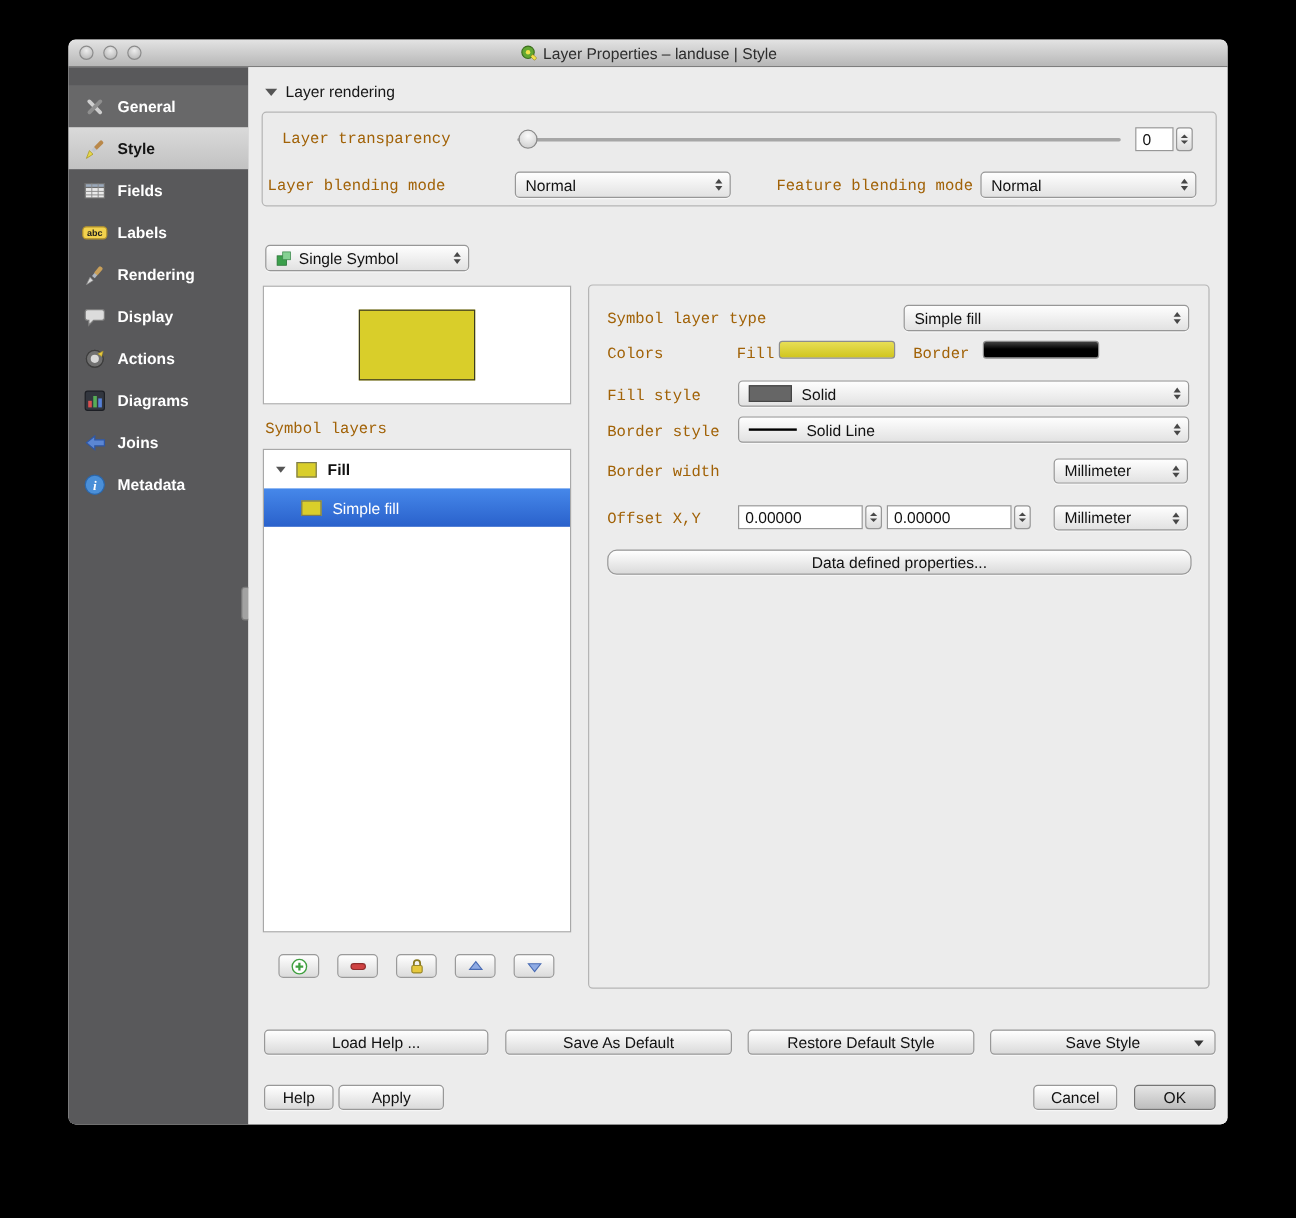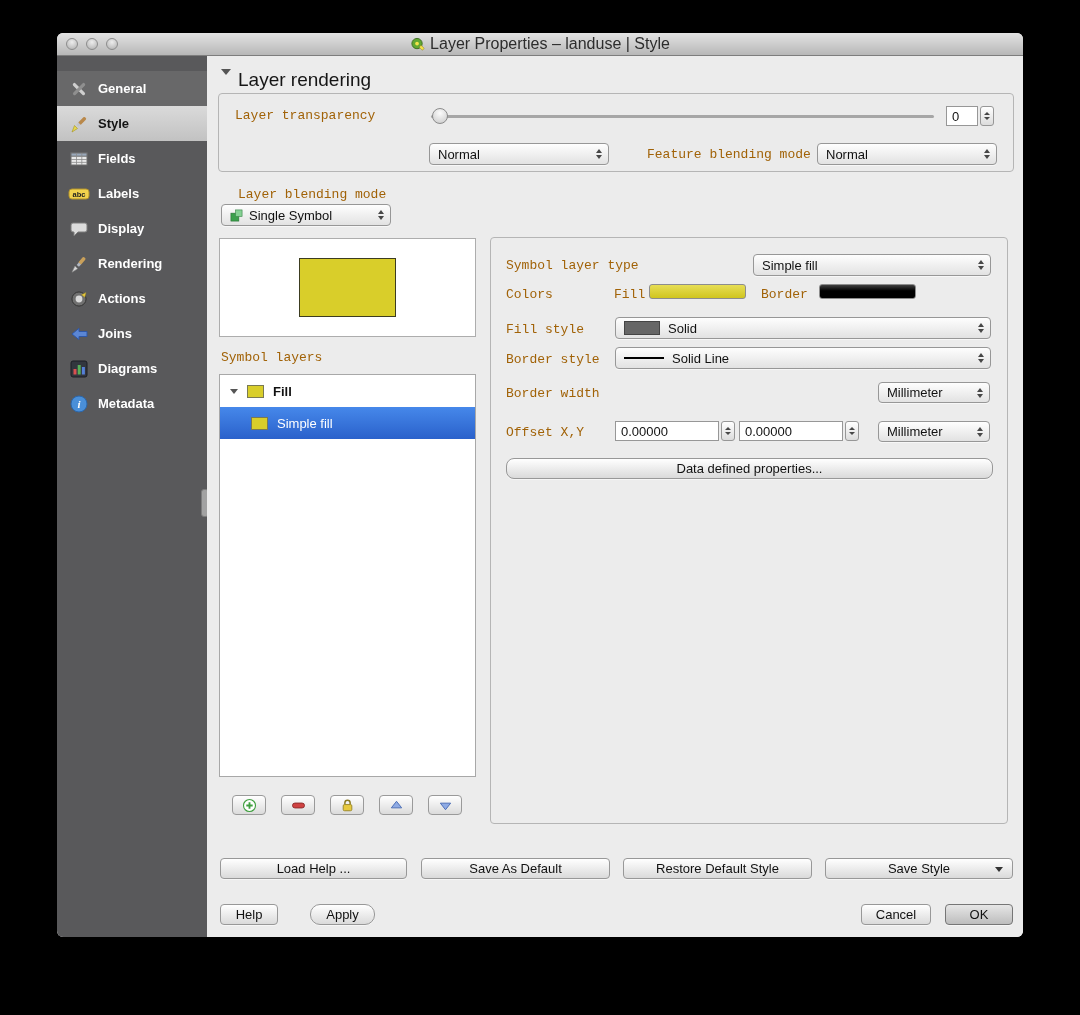--- a/index.html
+++ b/index.html
@@ -17,21 +17,21 @@
   
   .titlebar {
     height:22px; background:linear-gradient(#e3e3e3,#b7b7b7);
     border-bottom:1px solid #7d7d7d; position:relative;
     display:flex; align-items:center; justify-content:center;
   }
   .traffic { position:absolute; left:9px; top:0; height:100%; display:flex; align-items:center; gap:8px; }
   .light { width:12px; height:12px; border-radius:50%;
     background:radial-gradient(circle at 50% 32%, #ededed, #aeaeae);
     border:1px solid #8c8c8c; box-sizing:border-box; }
-  .title-wrap { display:flex; align-items:center; gap:5px; font-size:16px; color:#2d2d2d; }
+  .title-wrap { display:flex; align-items:center; gap:5px; font-size:13px; color:#2d2d2d; }
   
   .body-row { display:flex; height:881px; }
   .sidebar { width:150px; flex:none; background:#59595b; position:relative; padding-top:15px; box-sizing:border-box; }
   .side-item { height:35px; display:flex; align-items:center; gap:8px; padding-left:11px;
     color:#fff; font-size:13px; font-weight:bold; cursor:default; }
   .side-item.first { background:rgba(255,255,255,.09); }
   .side-item.active { background:linear-gradient(#dadada,#c2c2c2); color:#141414; }
   .side-icon { width:22px; height:22px; display:flex; align-items:center; justify-content:center; flex:none; }
   .nub { position:absolute; right:-2px; top:433px; width:6px; height:26px; border-radius:3px;
     background:#a2a2a2; border:1px solid #7c7c7c; }
@@ -54,21 +54,21 @@
   .spin { position:absolute; display:flex; align-items:center; }
   .spin input { border:1px solid #979797; height:20px; font-size:13px; padding:0 5px;
     box-sizing:border-box; background:#fff; font-family:inherit; color:#111; }
   .stepper { width:14px; height:20px; margin-left:2px; border:1px solid #979797; border-radius:3px;
     background:linear-gradient(#fff,#dcdcdc); display:flex; flex-direction:column;
     align-items:center; justify-content:center; gap:2px; box-sizing:border-box; }
   .stepper .tri-up { border-bottom-width:3.5px; border-left-width:3px; border-right-width:3px; }
   .stepper .tri-down { border-top-width:3.5px; border-left-width:3px; border-right-width:3px; }
   .disc-tri { width:0; height:0; border-left:5px solid transparent; border-right:5px solid transparent; border-top:6px solid #555; }
   
-  .lr-header { position:absolute; left:14px; top:13px; display:flex; align-items:flex-start; gap:7px; font-size:19px; color:#161616; }
+  .lr-header { position:absolute; left:14px; top:13px; display:flex; align-items:center; gap:7px; font-size:13px; color:#161616; }
   .gb-rendering { left:11px; top:37px; width:796px; height:79px; }
   .slider-wrap { position:absolute; left:212px; top:14px; width:503px; height:16px; }
   .slider-track { position:absolute; top:7px; left:0; width:100%; height:3px; background:#a6a6a6; border-radius:2px; }
   .slider-knob { position:absolute; left:1px; top:0; width:16px; height:16px; border-radius:50%;
     background:radial-gradient(circle at 50% 30%, #fbfbfb, #c9c9c9); border:1px solid #8b8b8b; box-sizing:border-box; }
   
   .renderer-popup { left:14px; top:148px; width:170px; }
   .preview { position:absolute; left:12px; top:182px; width:257px; height:99px; background:#fff;
     border:1px solid #adadad; box-sizing:border-box; display:flex; align-items:center; justify-content:center; }
   .big-swatch { width:95px; height:57px; background:#d9ce2a; border:1px solid #3c3c20; }
@@ -156,64 +156,64 @@
           <svg width="22" height="20" viewBox="0 0 22 20">
               <rect x="1" y="5" width="20" height="10" rx="3" fill="#f2d24d" stroke="#b3932c"></rect>
               <text x="11" y="12.8" font-size="7.5" text-anchor="middle" fill="#1e1e1e" font-weight="bold" font-family="sans-serif">abc</text>
             </svg>
         </span>
         <span>Labels</span>
       </div>
       <div class="side-item">
         <span class="side-icon">
           <svg width="20" height="20" viewBox="0 0 20 20">
-              <path d="M4 4 h12 a2 2 0 0 1 2 2 v5 a2 2 0 0 1 -2 2 h-7 l-4 4 v-4 h-1 a2 2 0 0 1 -2 -2 v-5 a2 2 0 0 1 2 -2 z" fill="#dcdcdc" stroke="#7c7c7c"></path>
-            </svg>
-        </span>
-        <span>Display</span>
-      </div>
-      <div class="side-item">
-        <span class="side-icon">
-          <svg width="20" height="20" viewBox="0 0 20 20">
               <rect x="8.4" y="1.5" width="3.6" height="8" rx="1.2" fill="#c9a05a" transform="rotate(40 10 10)"></rect>
               <rect x="8.8" y="9" width="3" height="3.2" fill="#b0b6c0" transform="rotate(40 10 10)"></rect>
               <path d="M6 12 l2.6 2.8 L3 18.2 z" fill="#d8d8d8" stroke="#8a8a8a" stroke-width="0.6"></path>
             </svg>
         </span>
         <span>Rendering</span>
+      </div>
+      <div class="side-item">
+        <span class="side-icon">
+          <svg width="20" height="20" viewBox="0 0 20 20">
+              <path d="M4 4 h12 a2 2 0 0 1 2 2 v5 a2 2 0 0 1 -2 2 h-7 l-4 4 v-4 h-1 a2 2 0 0 1 -2 -2 v-5 a2 2 0 0 1 2 -2 z" fill="#dcdcdc" stroke="#7c7c7c"></path>
+            </svg>
+        </span>
+        <span>Display</span>
       </div>
       <div class="side-item">
         <span class="side-icon">
           <svg width="20" height="20" viewBox="0 0 20 20">
               <circle cx="10" cy="10" r="7" fill="#6e7franc0" stroke="#3d3d3d"></circle>
               <circle cx="10" cy="10" r="7" fill="#707070" stroke="#3d3d3d"></circle>
               <circle cx="10" cy="10" r="3.4" fill="#d9d9d9"></circle>
               <path d="M12.5 5.8 l4.5 -2.2 -1.2 4.6 z" fill="#e8c93e" stroke="#9a8a2a" stroke-width="0.5"></path>
             </svg>
         </span>
         <span>Actions</span>
       </div>
       <div class="side-item">
         <span class="side-icon">
           <svg width="20" height="20" viewBox="0 0 20 20">
-              <path d="M18 7.5 h-8 v-3.2 l-7 5.7 7 5.7 v-3.2 h8 z" fill="#5b86d4" stroke="#2e57a6"></path>
-            </svg>
-        </span>
-        <span>Joins</span>
-      </div>
-      <div class="side-item">
-        <span class="side-icon">
-          <svg width="20" height="20" viewBox="0 0 20 20">
               <rect x="2" y="2" width="16" height="16" rx="2" fill="#32363e" stroke="#1c1e24"></rect>
               <rect x="4.5" y="10" width="3" height="5.5" fill="#d85050"></rect>
               <rect x="8.7" y="6" width="3" height="9.5" fill="#57ad57"></rect>
               <rect x="12.9" y="8" width="3" height="7.5" fill="#5580d8"></rect>
             </svg>
         </span>
         <span>Diagrams</span>
+      </div>
+      <div class="side-item">
+        <span class="side-icon">
+          <svg width="20" height="20" viewBox="0 0 20 20">
+              <path d="M18 7.5 h-8 v-3.2 l-7 5.7 7 5.7 v-3.2 h8 z" fill="#5b86d4" stroke="#2e57a6"></path>
+            </svg>
+        </span>
+        <span>Joins</span>
       </div>
       <div class="side-item">
         <span class="side-icon">
           <svg width="20" height="20" viewBox="0 0 20 20">
               <circle cx="10" cy="10" r="8" fill="#4a8fd8" stroke="#2b66aa"></circle>
               <text x="10" y="14.2" font-size="11" font-style="italic" font-weight="bold" text-anchor="middle" fill="#fff" font-family="serif">i</text>
             </svg>
         </span>
         <span>Metadata</span>
       </div>
@@ -233,21 +233,21 @@
           <div class="slider-track"></div>
           <div class="slider-knob"></div>
         </div>
         <div class="spin" style="left:727px; top:12px;">
           <input style="width: 32px;" value="0">
           <span class="stepper">
               <i class="tri-up"></i>
               <i class="tri-down"></i>
             </span>
         </div>
-        <span class="lbl" style="left:19px; top:53px;margin-top:40px;">Layer blending mode</span>
+        <span class="lbl" style="left:4px; top:53px;">Layer blending mode</span>
         <div class="popup" style="left:210px; top:49px; width:180px;">
           <span class="pop-text">Normal</span>
           <span class="pop-arrows">
               <i class="tri-up"></i>
               <i class="tri-down"></i>
             </span>
         </div>
         <span class="lbl" style="left:428px; top:53px;">Feature blending mode</span>
         <div class="popup" style="left:598px; top:49px; width:180px;">
           <span class="pop-text">Normal</span>
@@ -414,21 +414,21 @@
         <div class="btn" style="left:618px; width:188px;">
           <span>Save Style</span>
           <span class="combo-arrow"></span>
         </div>
       </div>
 
       <div class="row-footer">
         <div class="btn" style="left:13px; width:58px;">
           <span>Help</span>
         </div>
-        <div class="btn" style="left:103px; width:65px;border-radius:10px;">
+        <div class="btn" style="left:75px; width:88px;">
           <span>Apply</span>
         </div>
         <div class="btn" style="left:654px; width:70px;">
           <span>Cancel</span>
         </div>
         <div class="btn default" style="left:738px; width:68px;">
           <span>OK</span>
         </div>
       </div>
 

